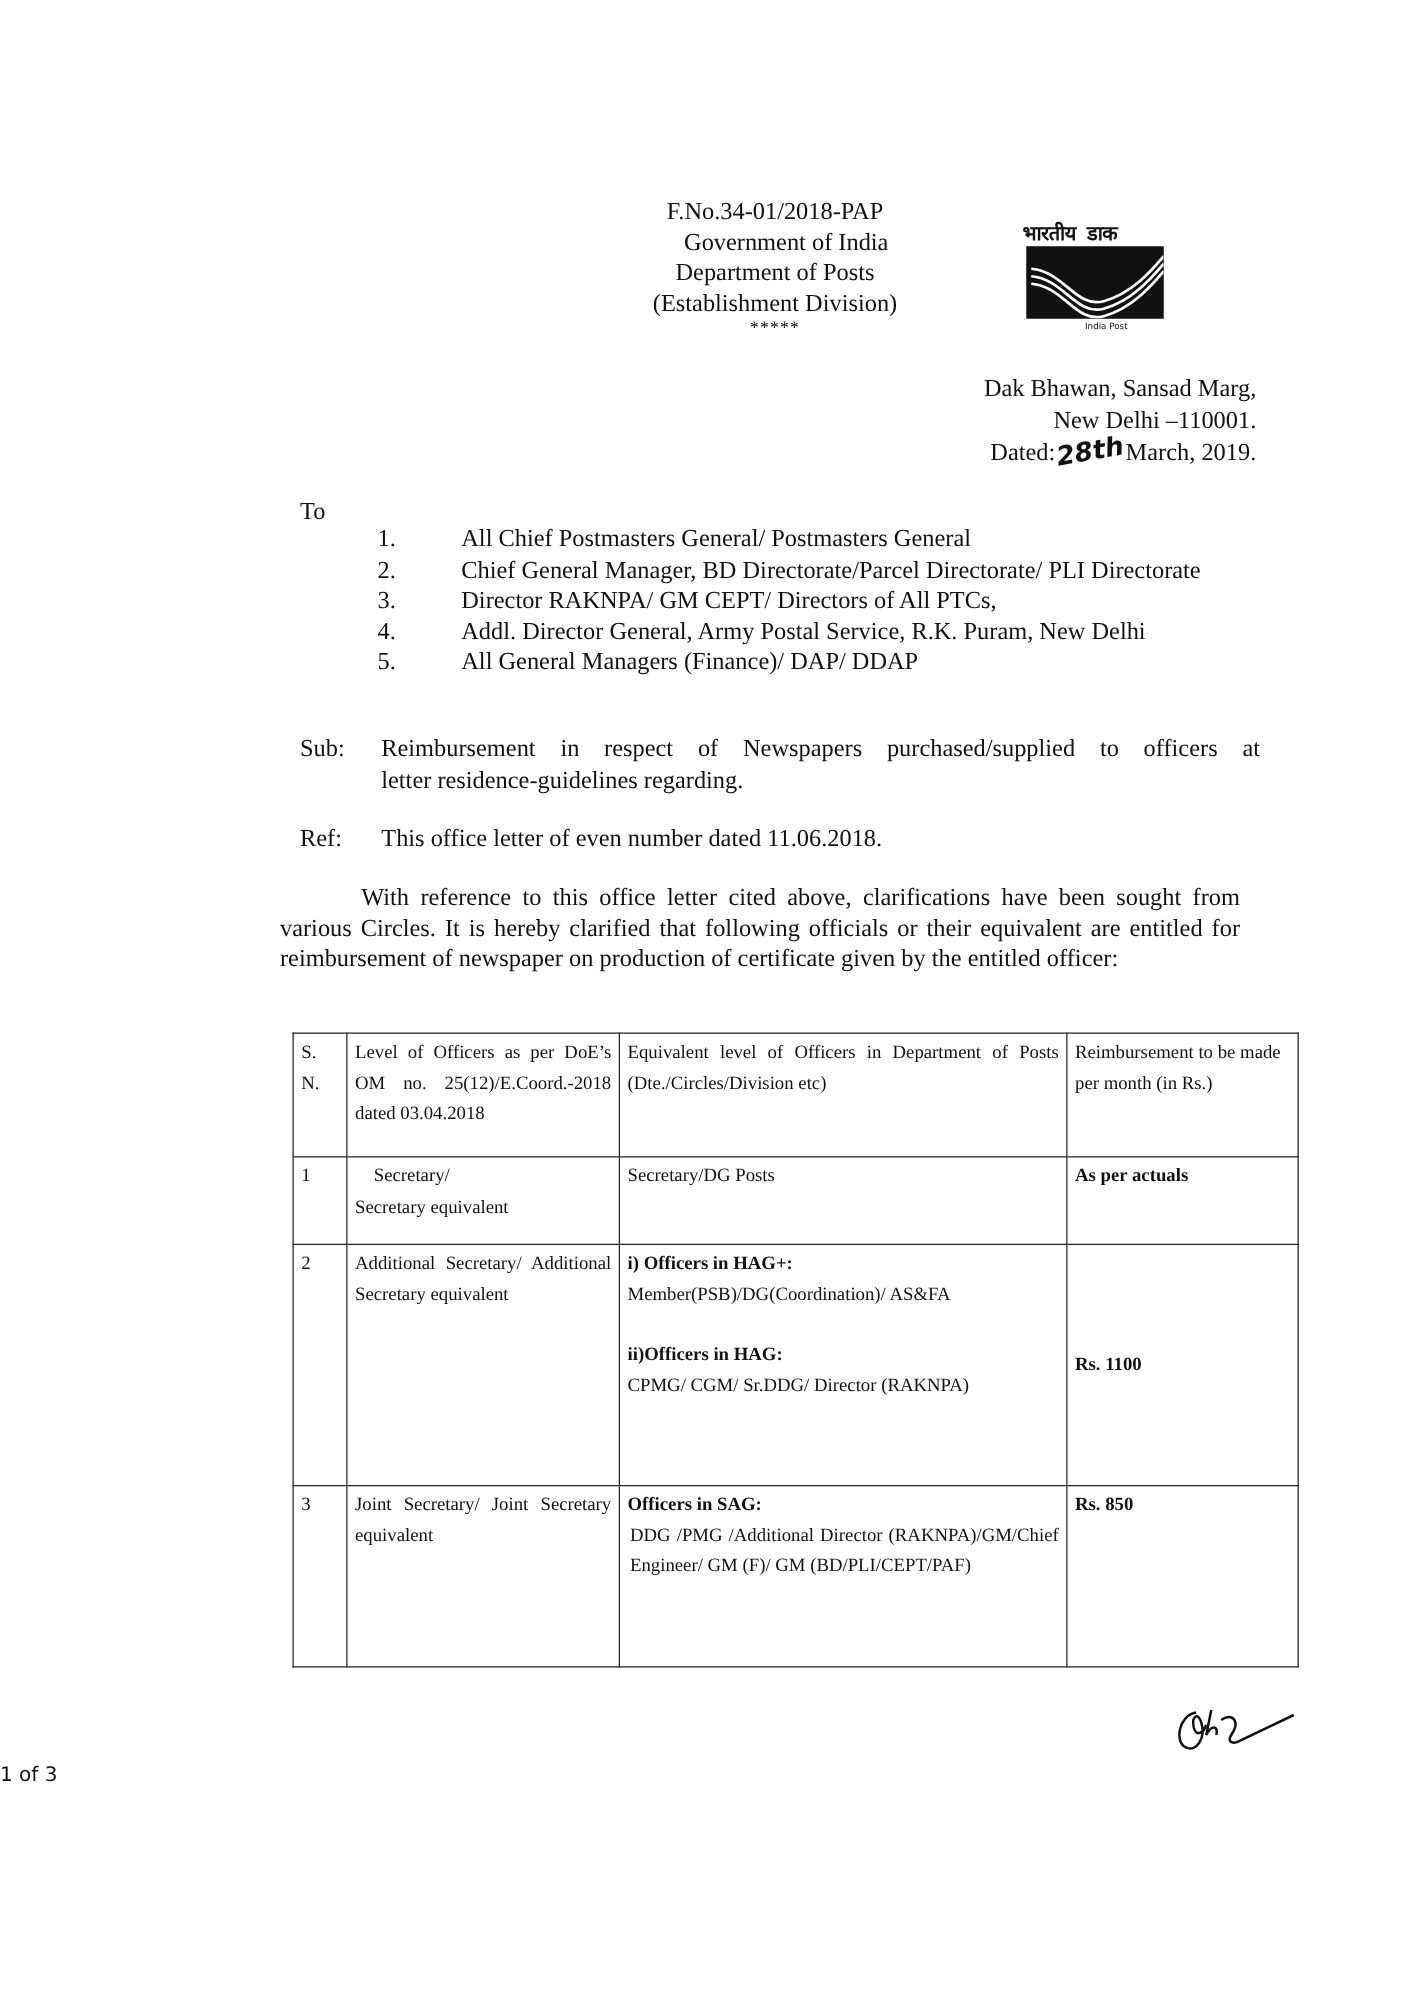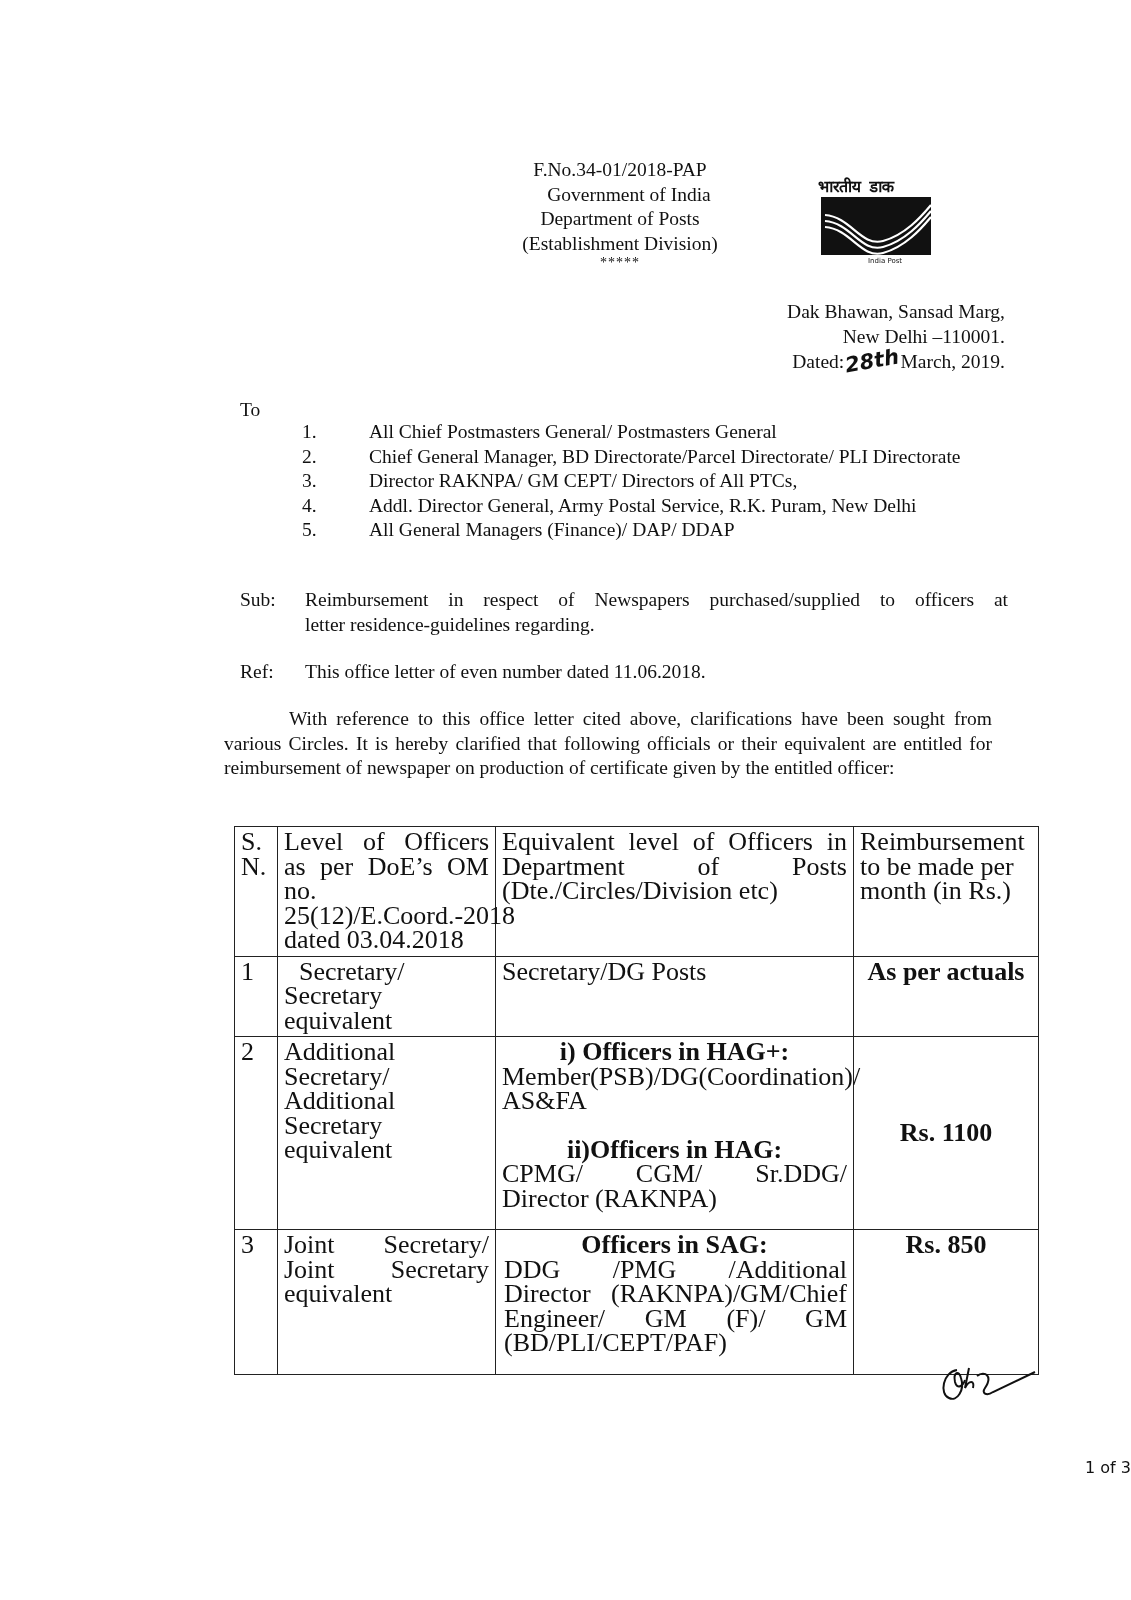--- a/index.html
+++ b/index.html
@@ -39,29 +39,29 @@
 
   .para { position: absolute; left: 224px; top: 707px; width: 768px; text-align: justify; }
   .para .indent { display: inline-block; width: 65px; }
 
   table.grid {
     position: absolute; left: 234px; top: 826px; width: 804px;
     border-collapse: collapse; table-layout: fixed;
   }
   table.grid td {
     border: 1.5px solid #222222; vertical-align: top; padding: 3px 6px 3px 6px;
-    font-family: "Liberation Serif", "DejaVu Serif", serif; font-size: 26px; line-height: 24.5px;
+    font-family: "Liberation Serif", "DejaVu Serif", serif; font-size: 15px; line-height: 24.5px;
   }
   table.grid td.just { text-align: justify; }
   table.grid td.mid { vertical-align: middle; }
-  .bold { font-weight: bold; text-align: center; }
+  .bold { font-weight: bold; }
   .gap { height: 24px; }
 
   .signature { position: absolute; left: 935px; top: 1360px; width: 110px; height: 50px; }
-  .pageno { position: absolute; left: 0; width: 1131px; top: 1410px; text-align: right; font-family: "DejaVu Sans", "Liberation Sans", sans-serif; font-size: 16px; margin-top: 48px; }
+  .pageno { position: absolute; left: 0; width: 1131px; top: 1410px; text-align: left; font-family: "DejaVu Sans", "Liberation Sans", sans-serif; font-size: 16px; }
 </style>
 </head>
 <body>
 
 <div class="page">
 
   <div class="hdr serif">
     <div>F.No.34-01/2018-PAP</div>
     <div style="padding-left:18px">Government of India</div>
     <div>Department of Posts</div>

